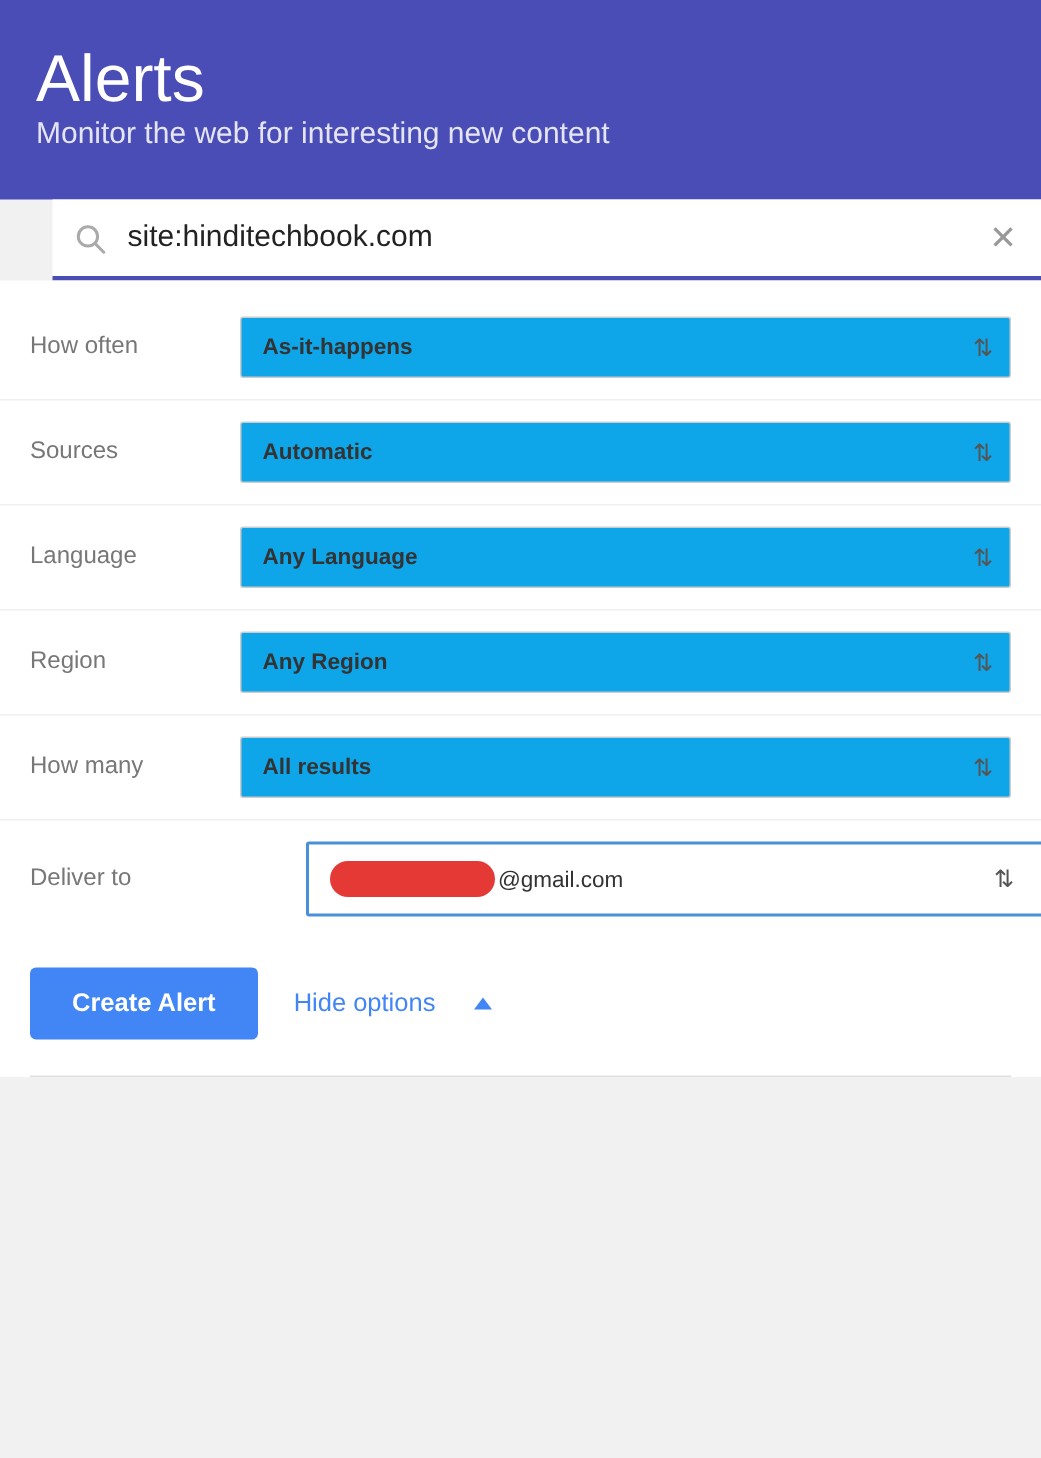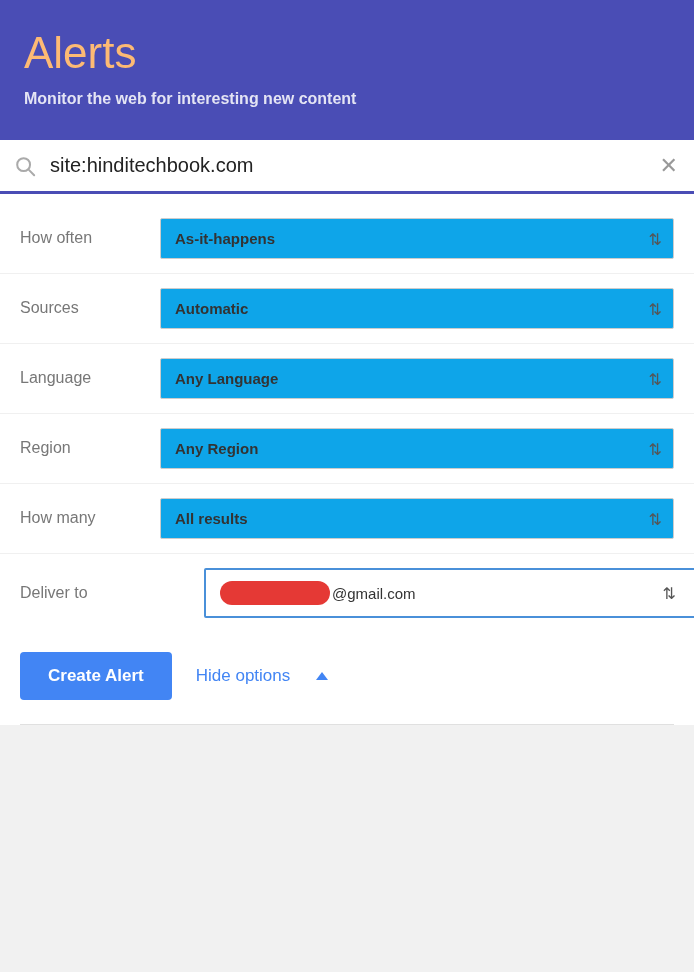--- a/index.html
+++ b/index.html
@@ -14,38 +14,39 @@
       font-family: Arial, sans-serif;
       background: #f1f1f1;
     }
 
     .header {
       background: #4a4db5;
       padding: 28px 24px 32px 24px;
     }
 
     .header-title {
-      color: #fdba74;
+      color: #ffffff;
       font-size: 44px;
       font-weight: 400;
-      margin-bottom: 12px;
+      margin-bottom: 0;
     }
 
     .header-subtitle {
       color: rgba(255,255,255,0.85);
-      font-size: 16px;
-      font-weight: 700;
+      font-size: 20px;
+      font-weight: 400;
     }
 
     .search-bar-container {
       background: #ffffff;
       padding: 0;
       display: flex;
       align-items: center;
       border-bottom: 3px solid #4a4db5;
+      margin-left: 35px;
     }
 
     .search-icon-wrap {
       padding: 12px 14px;
       display: flex;
       align-items: center;
     }
 
     .search-input-display {
       flex: 1;

